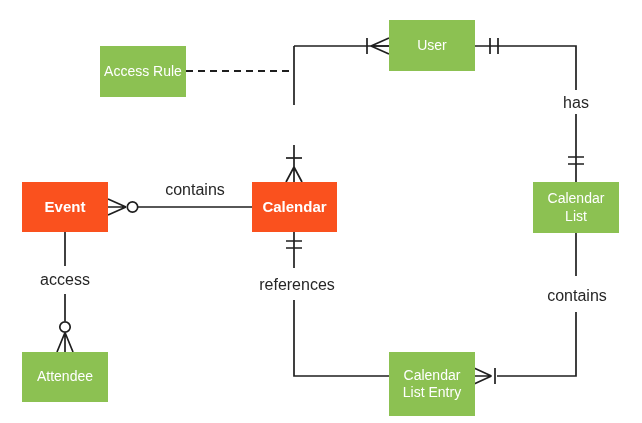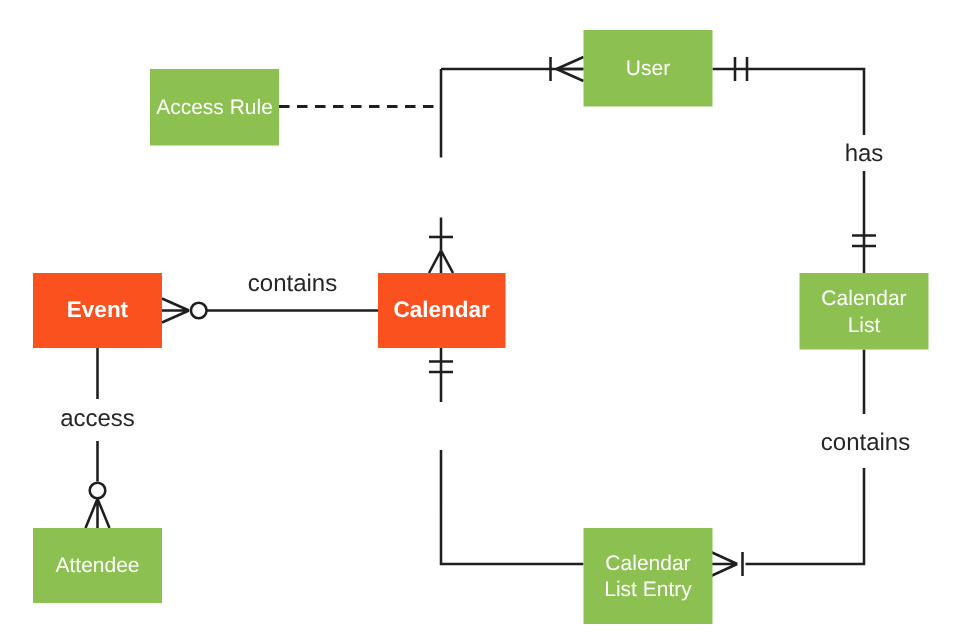--- a/index.html
+++ b/index.html
@@ -134,16 +134,17 @@
     <span>Calendar List Entry</span>
   </div>
 
   <div class="rel-label" style="left:195px; top:190px;">contains</div>
 
   <div class="rel-label" style="left:65px; top:280px;">access</div>
 
 
   <div class="rel-label" style="left:576px; top:103px;">has</div>
 
+  <div class="rel-label" style="left:297px; top:285px;">references</div>
 
   <div class="rel-label" style="left:577px; top:296px;">contains</div>
 
 </div>
 
 </body></html>

